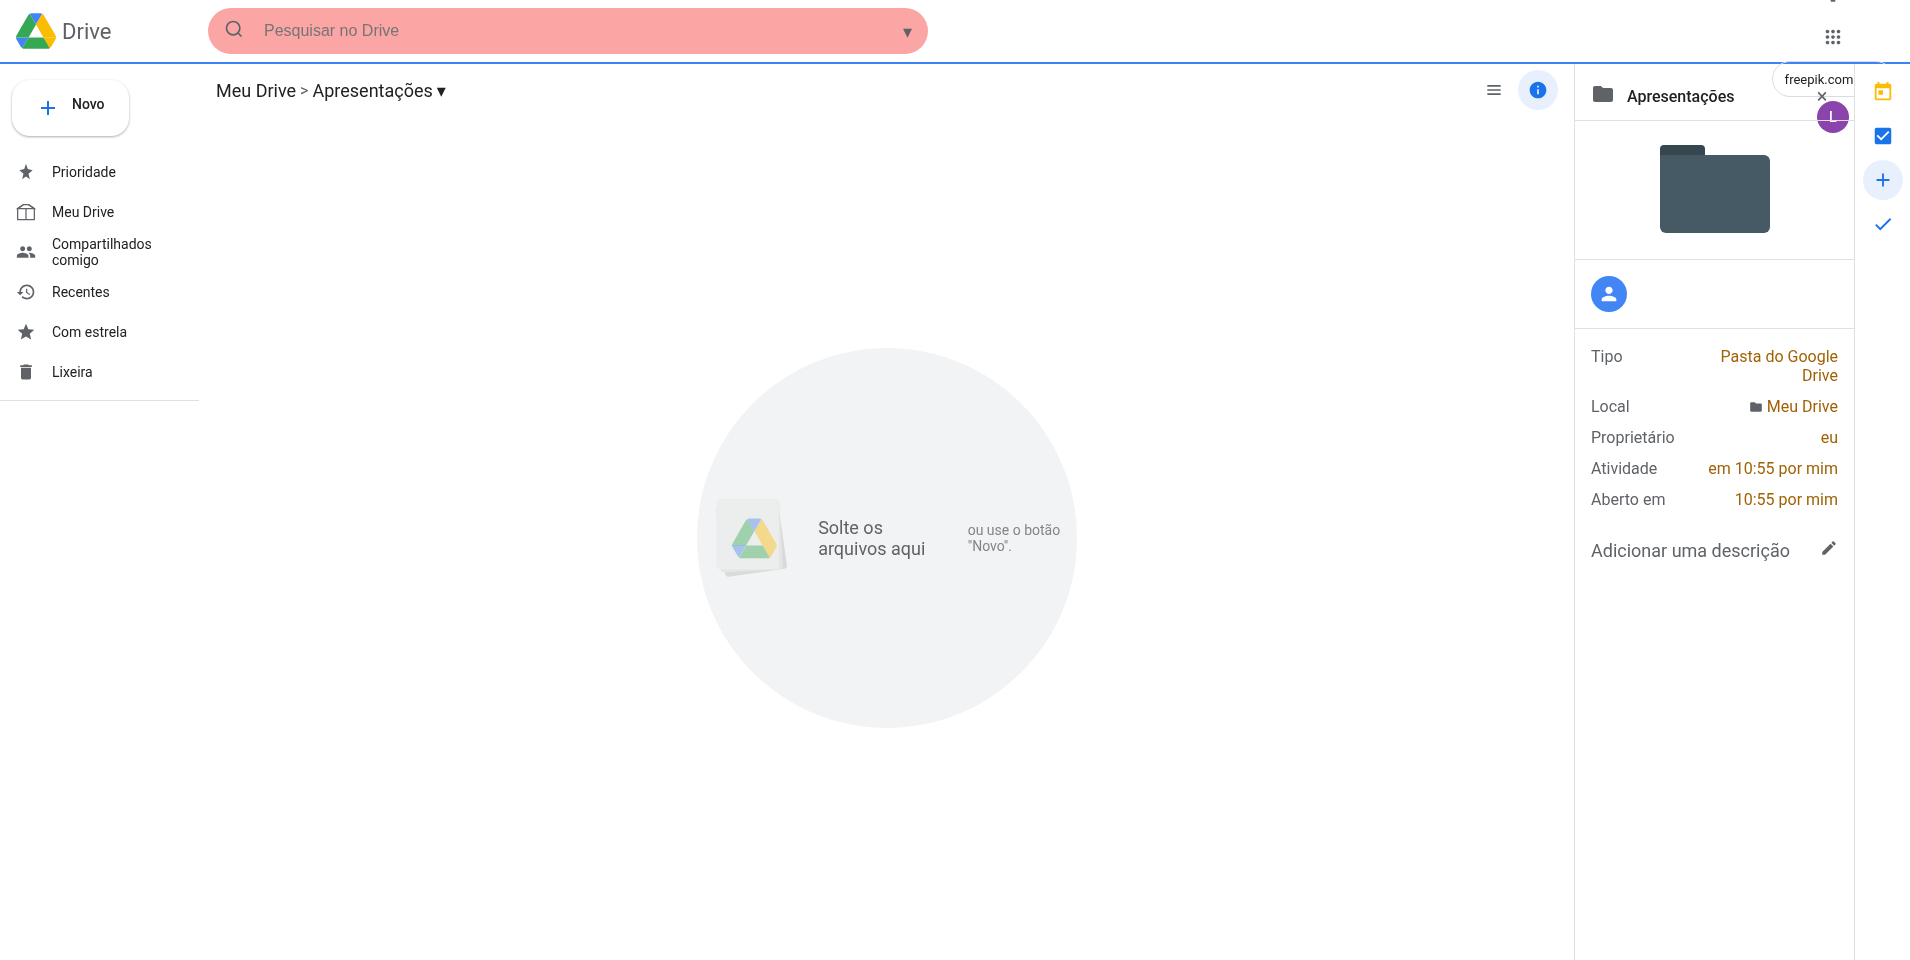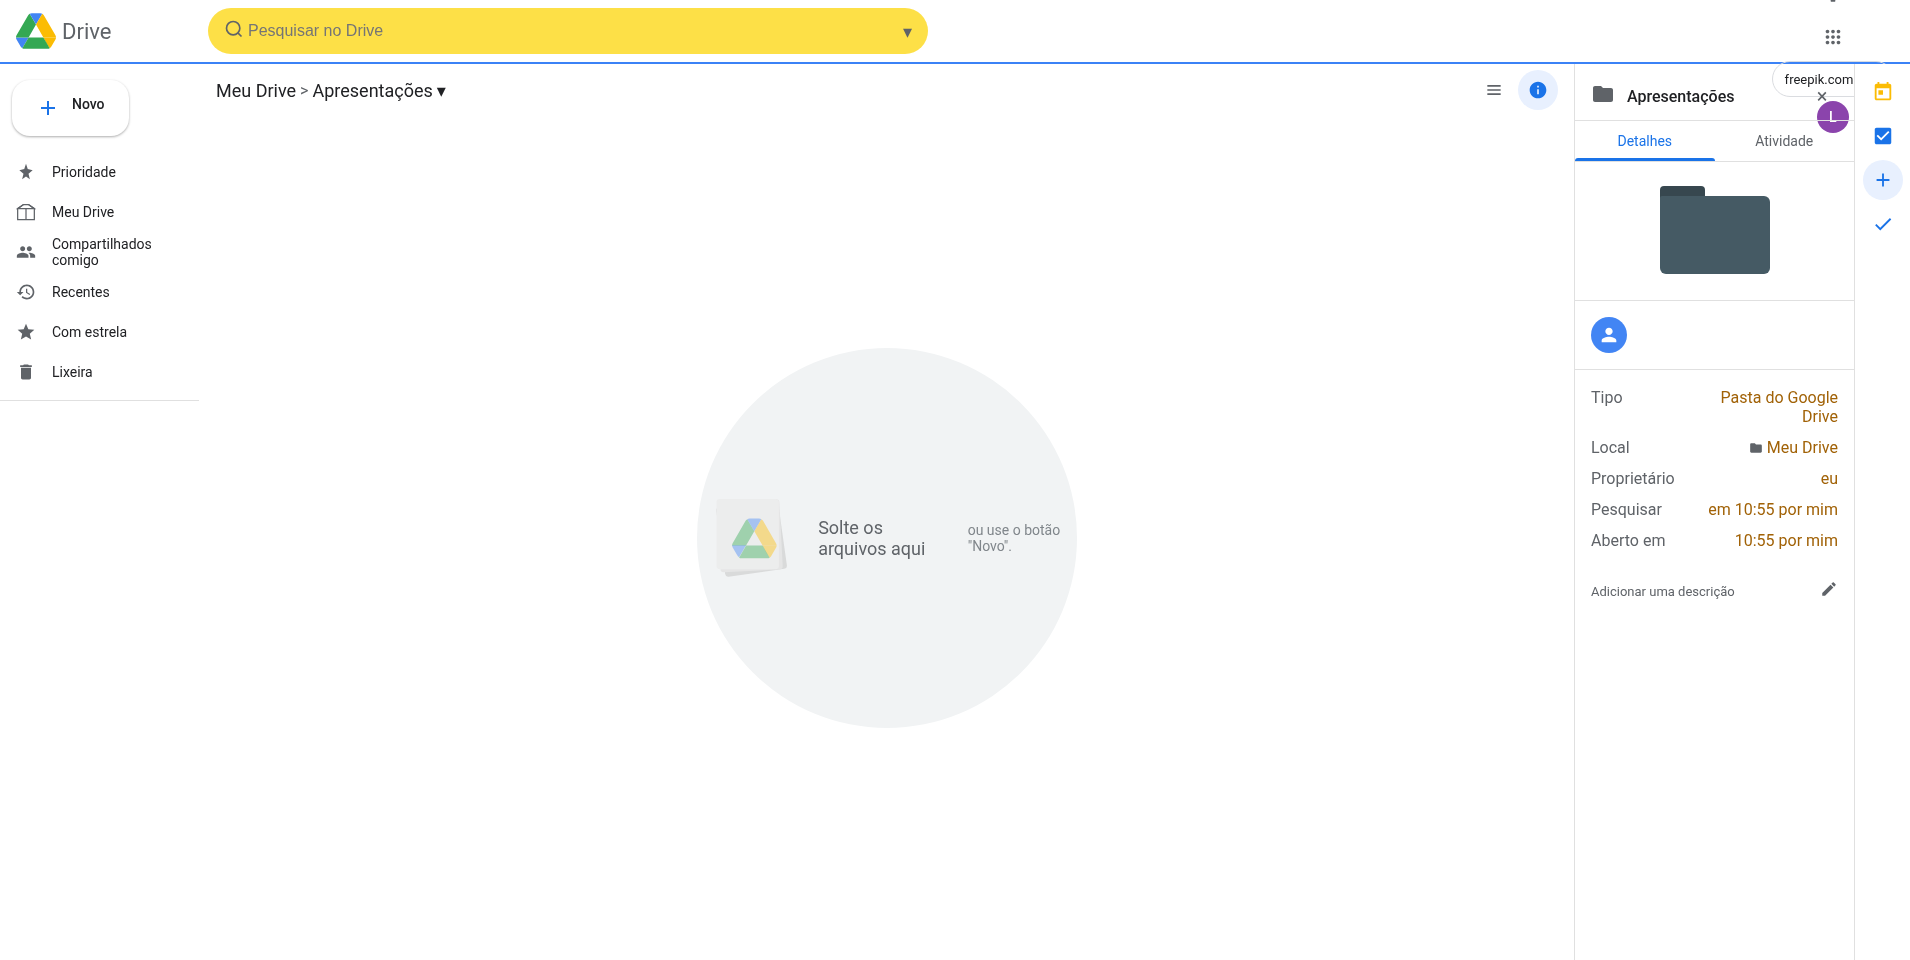--- a/index.html
+++ b/index.html
@@ -8,21 +8,21 @@
     
     .topbar {
       display: flex; align-items: center; height: 64px; padding: 0 16px;
       border-bottom: 2px solid #3b82f6; gap: 12px; flex-shrink: 0;
     }
     .logo-area { display: flex; align-items: center; gap: 6px; min-width: 180px; }
     .logo-icon { width: 40px; height: 40px; }
     .logo-text { font-size: 22px; color: #5f6368; font-weight: 400; }
     .search-bar {
       flex: 1; max-width: 720px; display: flex; align-items: center;
-      background: #fde047; border-radius: 24px; padding: 0 16px; height: 46px; gap: 4px;
+      background: #fca5a5; border-radius: 24px; padding: 0 16px; height: 46px; gap: 20px;
     }
     .search-bar input {
       border: none; background: transparent; outline: none; font-size: 16px;
       color: #202124; width: 100%;
     }
     .search-icon-wrap { color: #5f6368; font-size: 20px; }
     .search-dropdown { color: #5f6368; font-size: 18px; cursor: pointer; }
     .topbar-right { margin-left: auto; display: flex; align-items: center; gap: 4px; flex-direction: column; }
     .topbar-icon-btn {
       width: 40px; height: 40px; border-radius: 50%; display: flex; align-items: center;
@@ -145,21 +145,21 @@
       width: 36px; height: 36px; border-radius: 50%; background: #4285f4;
       display: flex; align-items: center; justify-content: center; color: #fff; font-size: 16px;
     }
     .detail-meta { padding: 12px 16px; }
     .meta-row { display: flex; justify-content: space-between; padding: 6px 0; font-size: 16px; }
     .meta-key { color: #5f6368; min-width: 90px; }
     .meta-val { color: #a16207; text-align: right; flex: 1; }
     .meta-val-with-icon { display: flex; align-items: center; gap: 4px; justify-content: flex-end; }
     .detail-description {
       display: flex; align-items: center; justify-content: space-between;
-      padding: 12px 16px; font-size: 13px; color: #5f6368;
+      padding: 12px 16px; font-size: 18px; color: #5f6368;
     }
     .edit-icon { cursor: pointer; color: #5f6368; font-size: 18px; }
 
     
     .right-edge {
       width: 56px; background: #fff; border-left: 1px solid #e0e0e0;
       display: flex; flex-direction: column; align-items: center; padding: 8px 0; gap: 4px;
       flex-shrink: 0;
     }
     .edge-icon {
@@ -355,28 +355,20 @@
     <div class="detail-header">
       <span style="font-size:20px;">
         <svg width="24" height="24" viewBox="0 0 24 24" fill="#5f6368">
             <path d="M10 4H4c-1.1 0-1.99.9-1.99 2L2 18c0 1.1.9 2 2 2h16c1.1 0 2-.9 2-2V8c0-1.1-.9-2-2-2h-8l-2-2z"></path>
           </svg>
       </span>
       <span class="detail-title">Apresentações</span>
       <span class="detail-close">×</span>
     </div>
 
-    <div class="detail-tabs">
-      <div class="detail-tab active">
-        <span>Detalhes</span>
-      </div>
-      <div class="detail-tab">
-        <span>Atividade</span>
-      </div>
-    </div>
 
     <div class="detail-folder-preview">
       <div style="position:relative; width:110px; height:90px;">
 
         <div style="position:absolute;top:0;left:0;width:45px;height:14px;background:#37474f;border-radius:4px 4px 0 0;"></div>
 
         <div style="position:absolute;top:10px;left:0;width:110px;height:78px;background:#455a64;border-radius:2px 6px 6px 6px;"></div>
       </div>
     </div>
 
@@ -402,21 +394,21 @@
               </svg>
             <span>Meu Drive</span>
           </span>
         </span>
       </div>
       <div class="meta-row">
         <span class="meta-key">Proprietário</span>
         <span class="meta-val">eu</span>
       </div>
       <div class="meta-row">
-        <span class="meta-key">Pesquisar</span>
+        <span class="meta-key">Atividade</span>
         <span class="meta-val">em 10:55 por mim</span>
       </div>
       <div class="meta-row">
         <span class="meta-key">Aberto em</span>
         <span class="meta-val">10:55 por mim</span>
       </div>
     </div>
 
     <div class="detail-description">
       <span>Adicionar uma descrição</span>

